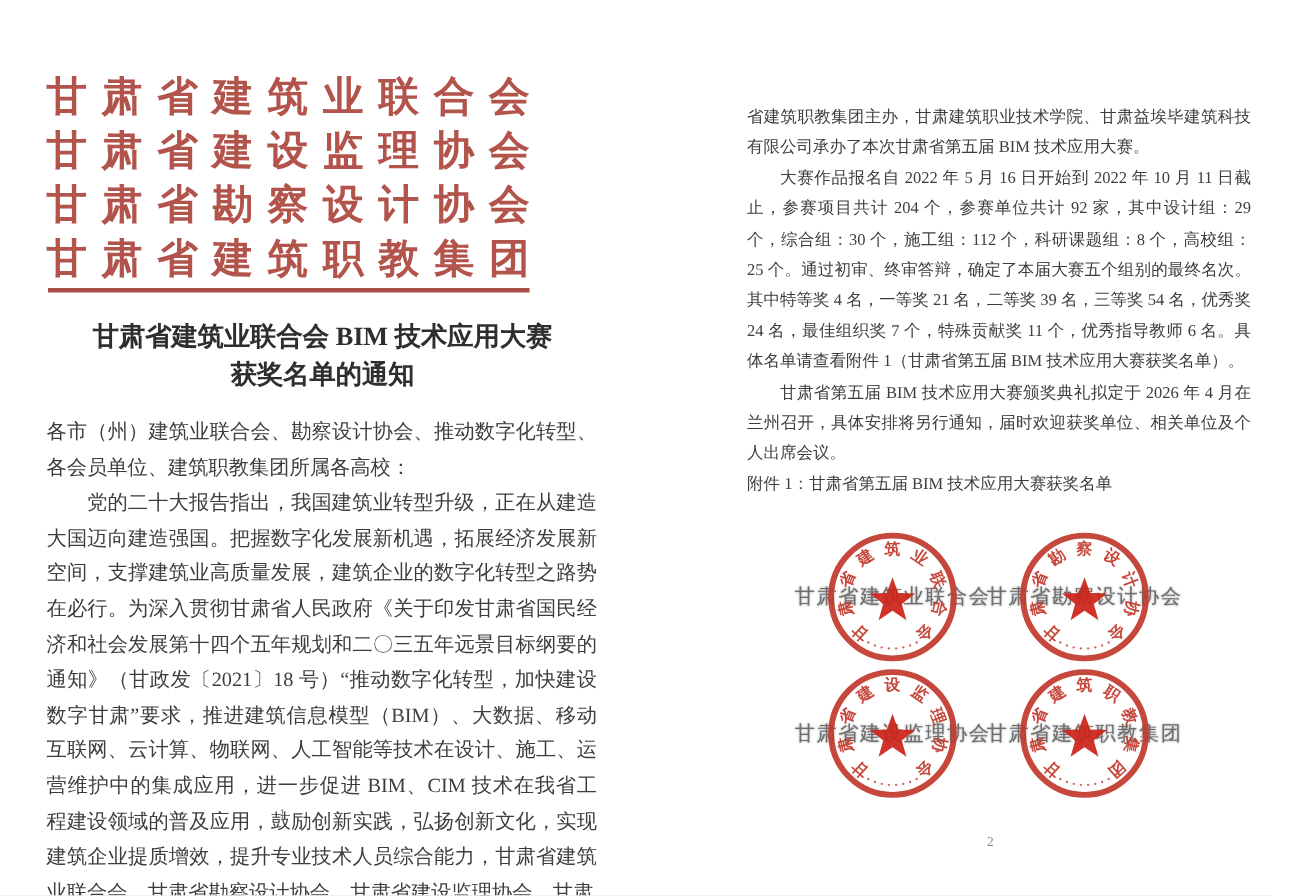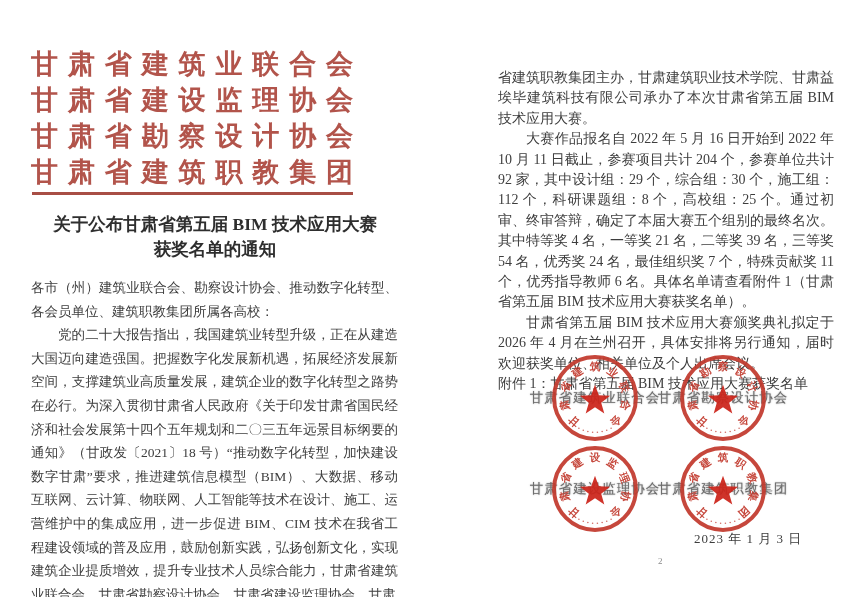--- a/index.html
+++ b/index.html
@@ -25,21 +25,21 @@
     font-size:13.5px;line-height:23.6px;text-align:justify;
   }
   .left-body p{margin:0;}
   .left-body .indent{text-indent:2em;}
   .page-num{position:absolute;font-size:9px;color:#8a8a8a;}
   .page-num.p1{left:186px;top:537px;}
   .page-num.p2{left:658px;top:556px;}
   
   .right-body{
     position:absolute;left:498px;top:68px;width:336px;
-    font-size:14px;line-height:20.4px;text-align:justify;
+    font-size:11px;line-height:20.4px;text-align:justify;
   }
   .right-body p{margin:0;}
   .right-body .indent{text-indent:2em;}
   .attachment{margin-top:13px;text-indent:0;}
   .date-line{
     position:absolute;left:694px;top:530px;width:130px;
     font-size:13px;letter-spacing:1px;color:#3d3d3d;white-space:nowrap;
   }
   
   .seal-grid{position:absolute;left:0;top:0;width:859px;height:597px;pointer-events:none;}
@@ -101,21 +101,21 @@
         <span>筑</span>
         <span>职</span>
         <span>教</span>
         <span>集</span>
         <span>团</span>
       </div>
   </div>
   <div class="red-rule"></div>
 
   <div class="doc-title">
-    <div>关于公布甘肃省第五届 BIM 技术应用大赛</div>
+    <div>甘肃省建筑业联合会 BIM 技术应用大赛</div>
     <div>获奖名单的通知</div>
   </div>
 
   <div class="left-body">
     <p>各市（州）建筑业联合会、勘察设计协会、推动数字化转型、各会员单位、建筑职教集团所属各高校：</p>
     <p class="indent">党的二十大报告指出，我国建筑业转型升级，正在从建造大国迈向建造强国。把握数字化发展新机遇，拓展经济发展新空间，支撑建筑业高质量发展，建筑企业的数字化转型之路势在必行。为深入贯彻甘肃省人民政府《关于印发甘肃省国民经济和社会发展第十四个五年规划和二〇三五年远景目标纲要的通知》（甘政发〔2021〕18 号）“推动数字化转型，加快建设数字甘肃”要求，推进建筑信息模型（BIM）、大数据、移动互联网、云计算、物联网、人工智能等技术在设计、施工、运营维护中的集成应用，进一步促进 BIM、CIM 技术在我省工程建设领域的普及应用，鼓励创新实践，弘扬创新文化，实现建筑企业提质增效，提升专业技术人员综合能力，甘肃省建筑业联合会、甘肃省勘察设计协会、甘肃省建设监理协会、甘肃</p>
   </div>
 
   <div class="page-num p1">1</div>
 
@@ -218,16 +218,15 @@
           <circle cx="41.89" cy="88.15" r="0.9" fill="#c23a2e" opacity="0.8"></circle>
           <circle cx="47.28" cy="88.90" r="0.9" fill="#c23a2e" opacity="0.8"></circle>
           <circle cx="52.72" cy="88.90" r="0.9" fill="#c23a2e" opacity="0.8"></circle>
           <circle cx="58.11" cy="88.15" r="0.9" fill="#c23a2e" opacity="0.8"></circle>
           <circle cx="63.34" cy="86.65" r="0.9" fill="#c23a2e" opacity="0.8"></circle>
           <circle cx="68.31" cy="84.43" r="0.9" fill="#c23a2e" opacity="0.8"></circle>
         </svg>
       </div>
     </div>
 
-  <div class="date-line">2023 年 1 月 3 日</div>
   <div class="page-num p2">2</div>
 
 </div>
 
 </body></html>

